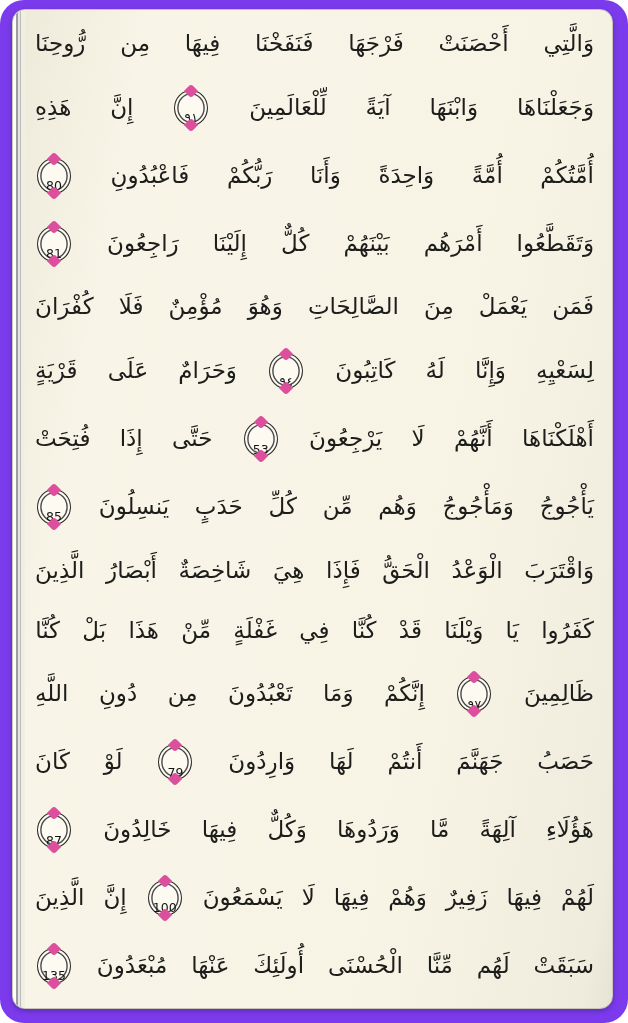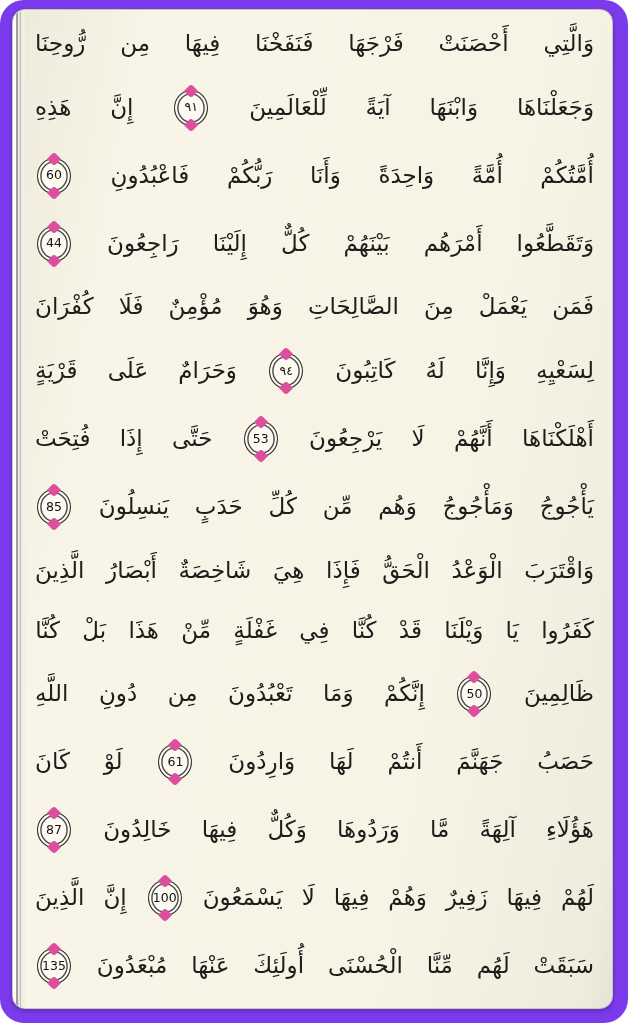--- a/index.html
+++ b/index.html
@@ -58,21 +58,21 @@
   .word { flex: 0 0 auto; }
   .v-marker {
     position: relative;
     width: 34px; height: 36px;
     flex: 0 0 auto;
     border-radius: 50%;
     background: #FCFAF1;
     border: 1.3px solid #2B2B2B;
     box-shadow: inset 0 0 0 2.2px #FCFAF1, inset 0 0 0 3.6px #4A4A4A;
     display: inline-flex;
-    align-items: center;
+    align-items: flex-end;
     justify-content: center;
     margin: 0 2px;
   }
   .v-marker::before, .v-marker::after {
     content: "";
     position: absolute; left: 50%;
     width: 10px; height: 10px;
     background: #DC4F9D;
     transform: translateX(-50%) rotate(45deg);
     border-radius: 3px 0 3px 0;
@@ -114,32 +114,32 @@
           <span class="word">هَذِهِ</span>
         </div>
         <div class="line">
           <span class="word">أُمَّتُكُمْ</span>
           <span class="word">أُمَّةً</span>
           <span class="word">وَاحِدَةً</span>
           <span class="word">وَأَنَا</span>
           <span class="word">رَبُّكُمْ</span>
           <span class="word">فَاعْبُدُونِ</span>
           <span class="v-marker">
-            <span class="v-num">60</span>
+            <span class="v-num">80</span>
           </span>
         </div>
         <div class="line">
           <span class="word">وَتَقَطَّعُوا</span>
           <span class="word">أَمْرَهُم</span>
           <span class="word">بَيْنَهُمْ</span>
           <span class="word">كُلٌّ</span>
           <span class="word">إِلَيْنَا</span>
           <span class="word">رَاجِعُونَ</span>
           <span class="v-marker">
-            <span class="v-num">44</span>
+            <span class="v-num">81</span>
           </span>
         </div>
         <div class="line">
           <span class="word">فَمَن</span>
           <span class="word">يَعْمَلْ</span>
           <span class="word">مِنَ</span>
           <span class="word">الصَّالِحَاتِ</span>
           <span class="word">وَهُوَ</span>
           <span class="word">مُؤْمِنٌ</span>
           <span class="word">فَلَا</span>
@@ -200,37 +200,37 @@
           <span class="word">فِي</span>
           <span class="word">غَفْلَةٍ</span>
           <span class="word">مِّنْ</span>
           <span class="word">هَذَا</span>
           <span class="word">بَلْ</span>
           <span class="word">كُنَّا</span>
         </div>
         <div class="line">
           <span class="word">ظَالِمِينَ</span>
           <span class="v-marker">
-            <span class="v-num">50</span>
+            <span class="v-num">٩٧</span>
           </span>
           <span class="word">إِنَّكُمْ</span>
           <span class="word">وَمَا</span>
           <span class="word">تَعْبُدُونَ</span>
           <span class="word">مِن</span>
           <span class="word">دُونِ</span>
           <span class="word">اللَّهِ</span>
         </div>
         <div class="line">
           <span class="word">حَصَبُ</span>
           <span class="word">جَهَنَّمَ</span>
           <span class="word">أَنتُمْ</span>
           <span class="word">لَهَا</span>
           <span class="word">وَارِدُونَ</span>
           <span class="v-marker">
-            <span class="v-num">61</span>
+            <span class="v-num">79</span>
           </span>
           <span class="word">لَوْ</span>
           <span class="word">كَانَ</span>
         </div>
         <div class="line">
           <span class="word">هَؤُلَاءِ</span>
           <span class="word">آلِهَةً</span>
           <span class="word">مَّا</span>
           <span class="word">وَرَدُوهَا</span>
           <span class="word">وَكُلٌّ</span>

